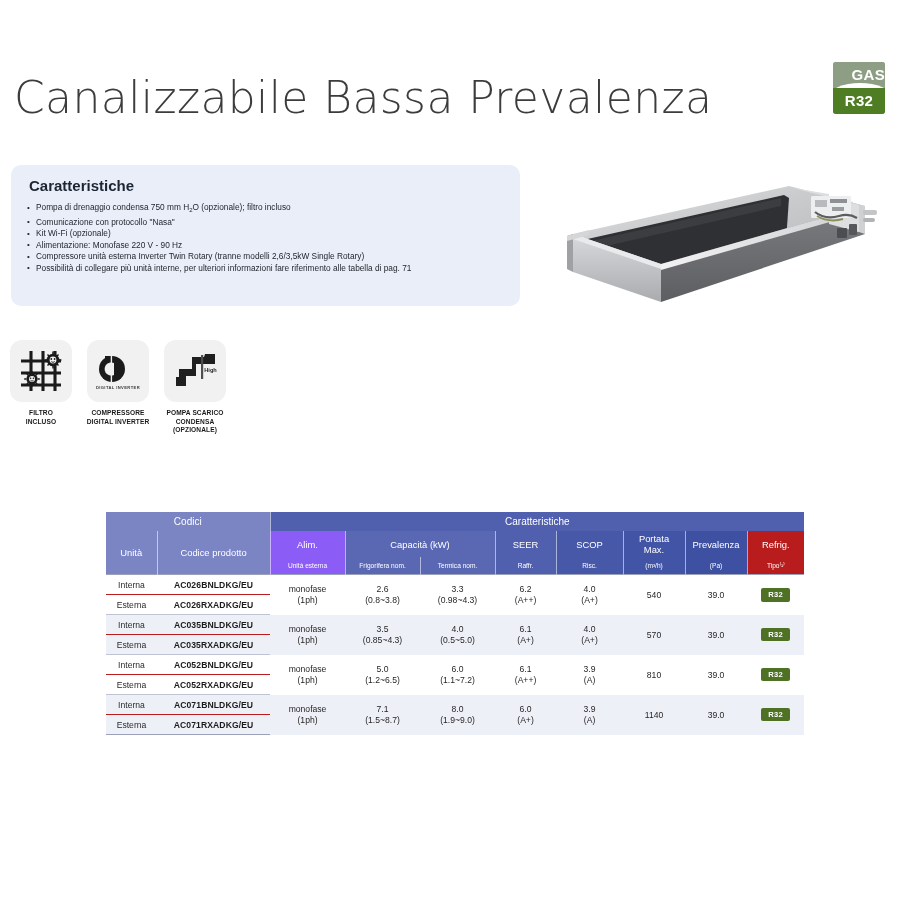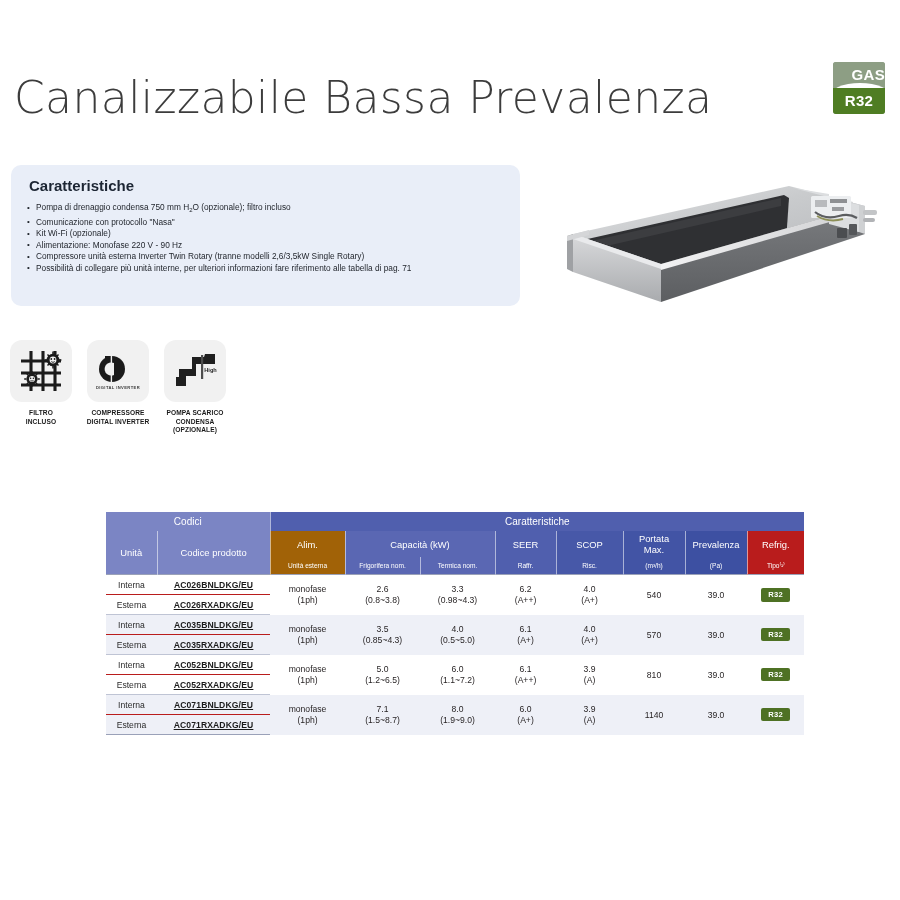--- a/index.html
+++ b/index.html
@@ -180,21 +180,21 @@
     table-layout: fixed;
     font-size: 8.4px;
     color: #231f20;
   }
   .spec-table th, .spec-table td {
     padding: 0;
     margin: 0;
   }
   
   .hdr-grad-l { background: #7b85c4; }
-  .hdr-grad-m1 { background: #a16207; }
+  .hdr-grad-m1 { background: #8b5cf6; }
   .hdr-grad-m2 { background: #5a67b3; }
   .hdr-grad-m3 { background: #505fae; }
   .hdr-grad-m4 { background: #4758a8; }
   .hdr-grad-m5 { background: #4254a5; }
   .hdr-grad-m6 { background: #3d50a2; }
   .hdr-grad-r { background: #b91c1c; }
 
   .spec-table thead th {
     color: #ffffff;
     font-weight: 400;
@@ -218,21 +218,20 @@
   .row-alt   { background: #eef0f7; }
   td.unit-cell {
     font-size: 8.4px;
     color: #2a2a2a;
   }
   td.code-cell {
     font-weight: 700;
     font-size: 8.6px;
     letter-spacing: 0.1px;
     color: #1a1a1a;
-    text-decoration: underline;
   }
   td.sep-under {
     border-bottom: 1px solid #b91c1c;
   }
   tr.grp-end > td {
     border-bottom: 1px solid #bfc4d4;
   }
   tr.grp-end-strong > td {
     border-bottom: 1px solid #9aa1b8;
   }

